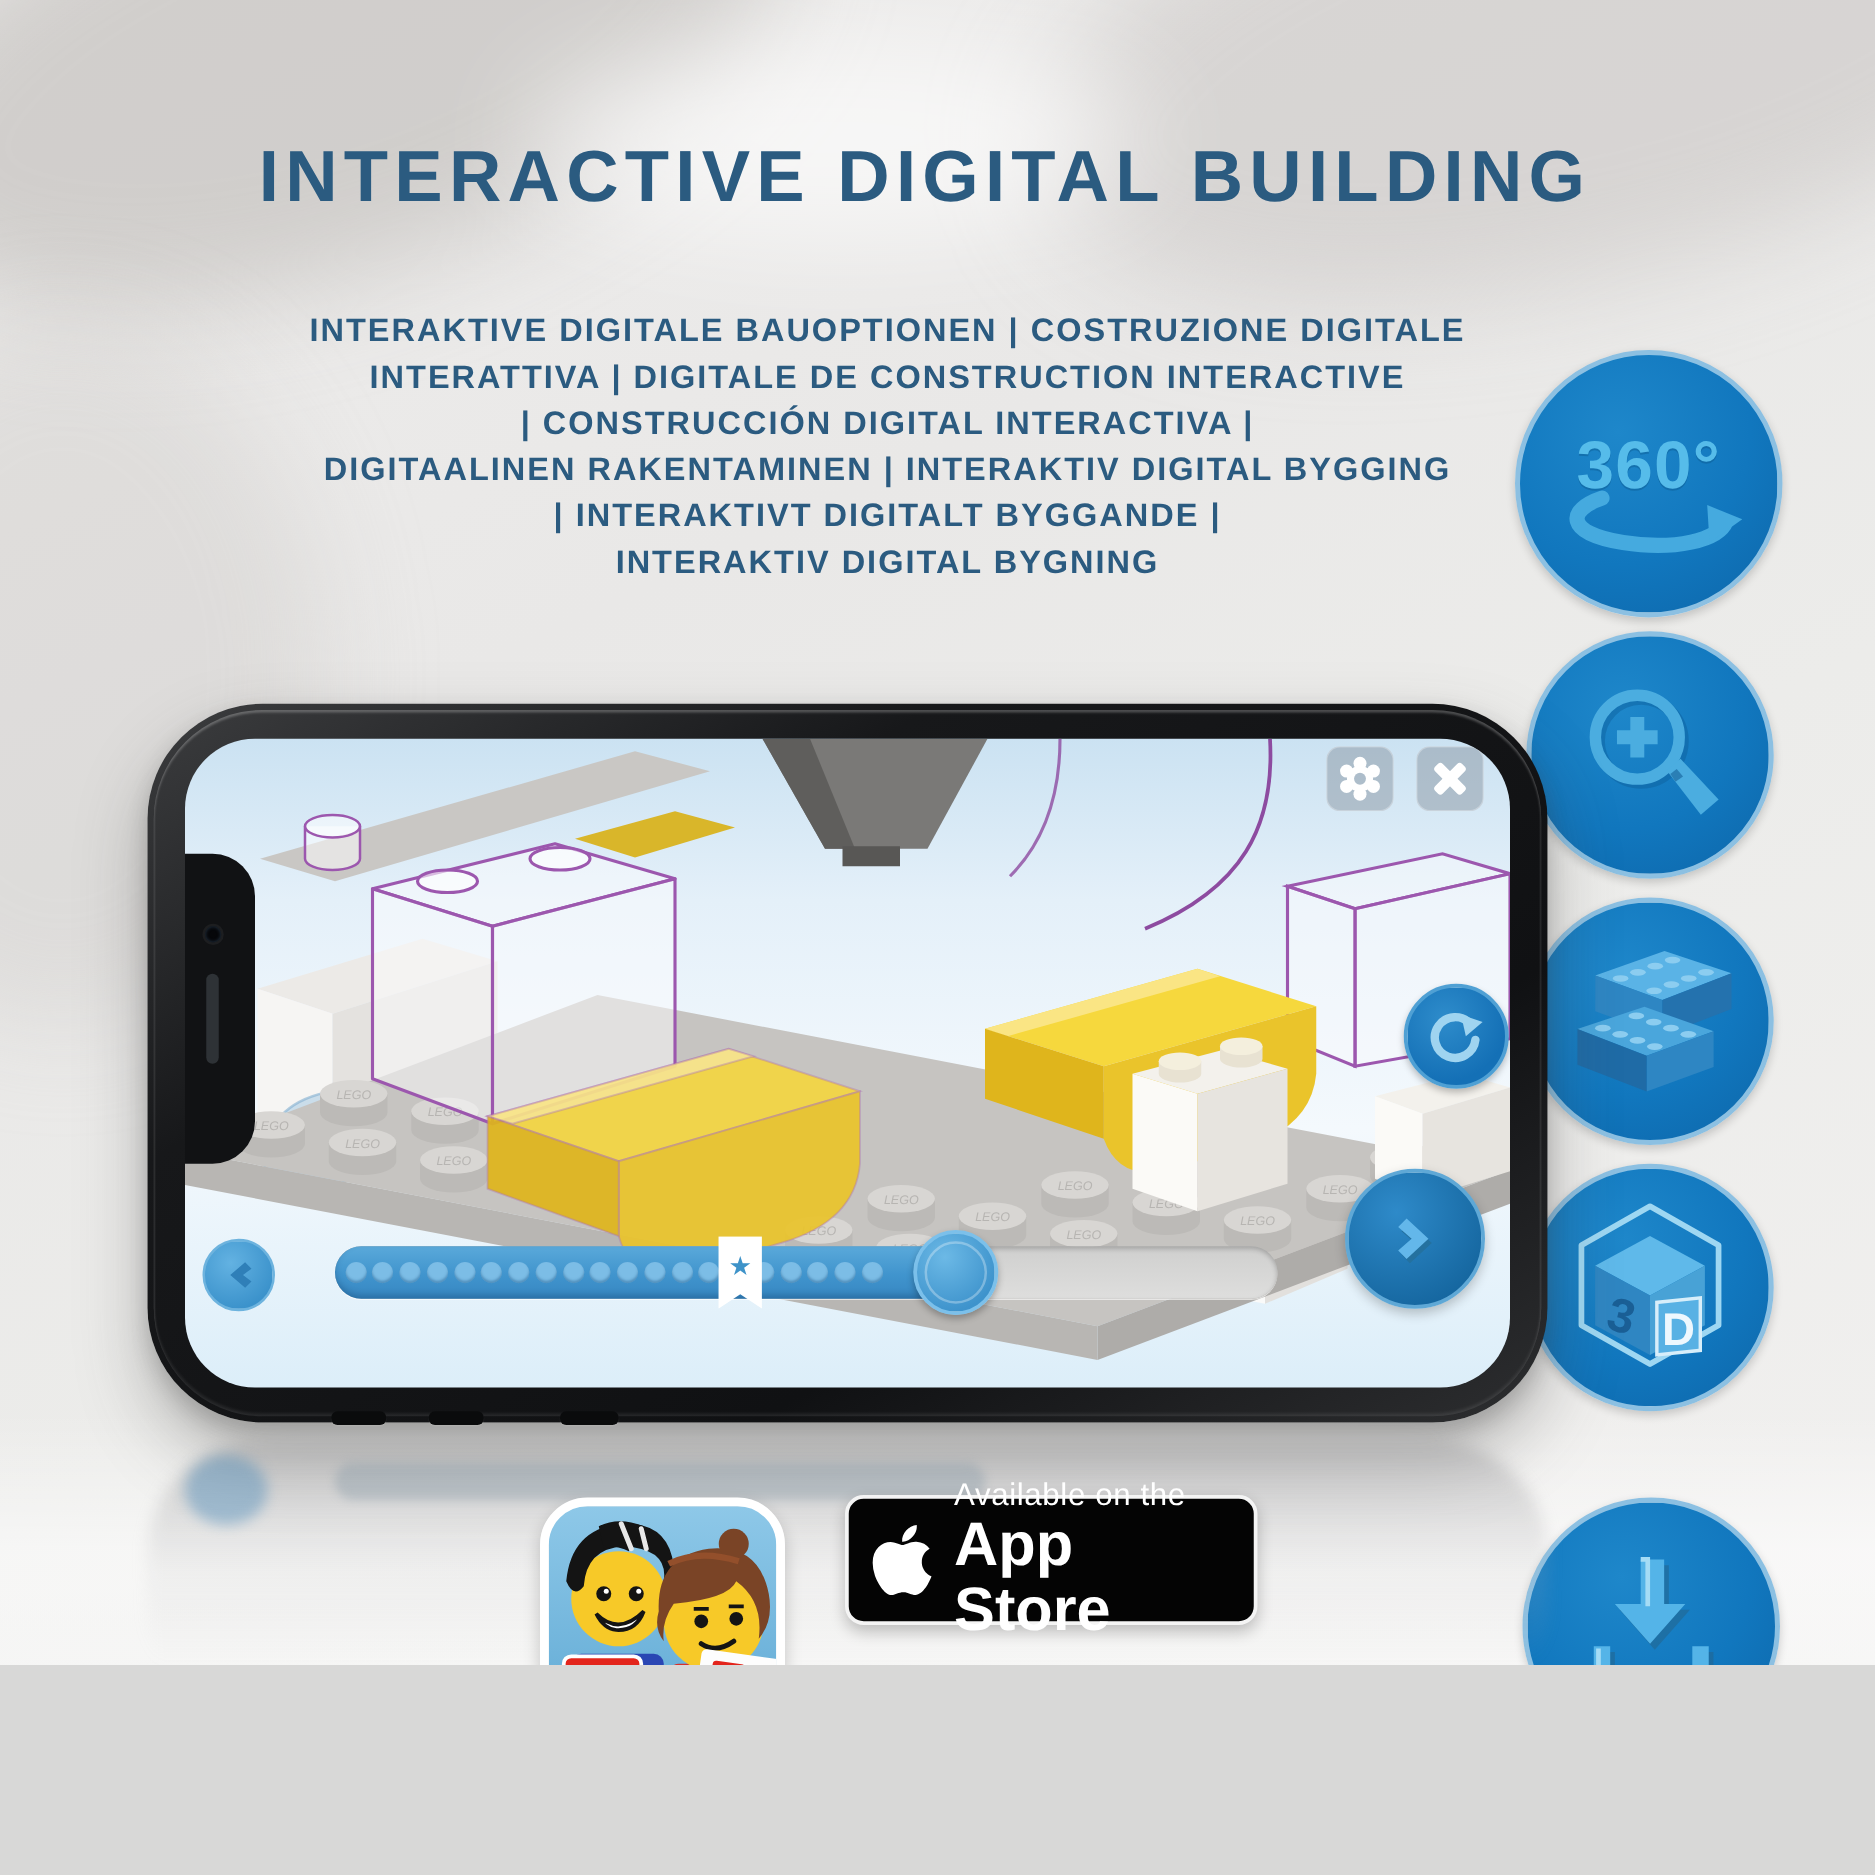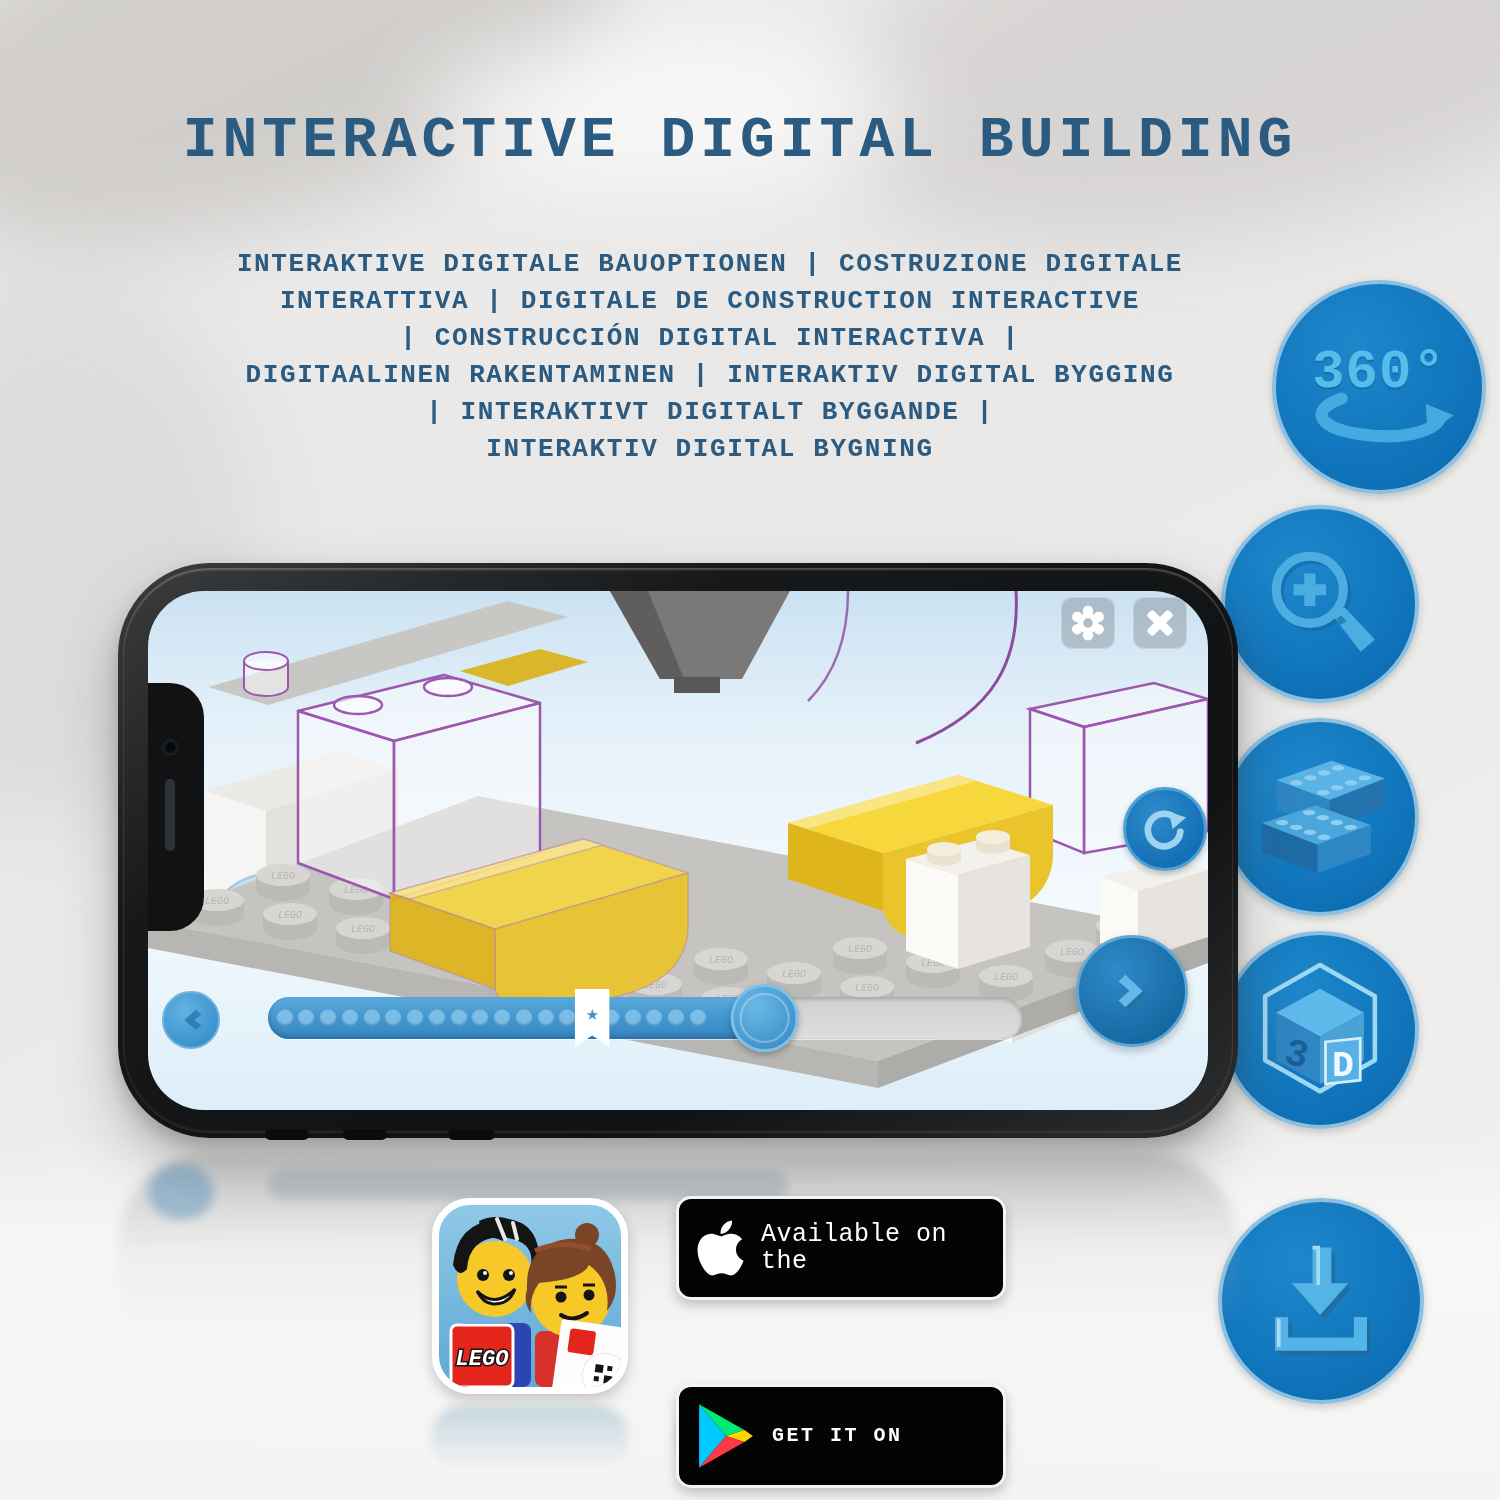--- a/index.html
+++ b/index.html
@@ -1,36 +1,36 @@
 <!DOCTYPE html>
 <html><head>
 <meta charset="utf-8">
 <style>
   html,body{margin:0;padding:0;background:#d8d8d7;}
-  .canvas{position:relative;width:1500px;height:1500px;overflow:hidden;
-    font-family:Liberation Mono, monospace;
+  .canvas{position:relative;width:1500px;height:1332px;overflow:hidden;
+    font-family:Liberation Sans, sans-serif;
     background:linear-gradient(155deg,#eeedec 0%,#e9e8e7 35%,#ececea 60%,#f1f0ef 100%);}
   .smudge{position:absolute;border-radius:50%;filter:blur(42px);pointer-events:none;}
   .s1{left:-120px;top:-140px;width:760px;height:360px;background:rgba(186,183,179,.55);transform:rotate(-18deg);}
   .s2{left:820px;top:-160px;width:900px;height:380px;background:rgba(192,189,186,.45);transform:rotate(-14deg);}
   .s3{left:-160px;top:260px;width:420px;height:560px;background:rgba(201,198,194,.35);}
   .s4{left:420px;top:30px;width:500px;height:160px;background:rgba(255,255,255,.6);}
   .table-sheen{position:absolute;left:0;top:1130px;width:1500px;height:370px;
     background:linear-gradient(180deg,rgba(255,255,255,0) 0%,rgba(255,255,255,.55) 30%,rgba(244,244,243,.9) 100%);pointer-events:none;}
 
   .page-title{position:absolute;left:0;top:108px;width:1480px;text-align:center;
     font-size:58px;font-weight:bold;letter-spacing:5px;color:#2b5b80;}
   .subtitle{position:absolute;left:90px;top:246px;width:1240px;text-align:center;
     font-size:26px;font-weight:bold;letter-spacing:1.6px;line-height:37px;color:#2b5b80;}
 
   
   .fi-circle{position:absolute;border-radius:50%;
     background:radial-gradient(circle at 38% 30%,#1e87ca 0%,#1177be 55%,#0d66a9 100%);
     border:4px solid #8cc0e2;box-shadow:0 3px 8px rgba(0,0,0,.18);display:flex;align-items:center;justify-content:center;flex-direction:column;}
-  .fi-360{left:1272px;top:280px;width:206px;height:206px;}
+  .fi-360{left:1212px;top:280px;width:206px;height:206px;}
   .fi-zoom{left:1221px;top:505px;width:190px;height:190px;}
   .fi-bricks{left:1221px;top:718px;width:190px;height:190px;}
   .fi-cube{left:1221px;top:931px;width:190px;height:190px;}
   .fi-dl{left:1218px;top:1198px;width:198px;height:198px;}
   .fi-360-label{font-size:54px;font-weight:bold;color:#56bcea;letter-spacing:1px;margin-top:16px;
     text-shadow:0 2px 0 rgba(10,80,130,.35);}
   .fi-360-arrow{margin-top:-12px;}
 
   
   .phone{position:absolute;left:118px;top:563px;width:1120px;height:575px;border-radius:92px;
@@ -454,20 +454,21 @@
       </g>
     </svg>
   </div>
 
   <div class="store-badge badge-as">
     <svg width="52" height="64" viewBox="0 0 384 512">
       <path fill="#fff" d="M318.7 268.7c-.2-36.7 16.4-64.4 50-84.8-18.8-26.9-47.2-41.7-84.7-44.6-35.5-2.8-74.3 20.7-88.5 20.7-15 0-49.4-19.7-76.4-19.7C63.3 141.2 4 184.8 4 273.5q0 39.3 14.4 81.2c12.8 36.7 59 126.7 107.2 125.2 25.2-.6 43-17.9 75.8-17.9 31.8 0 48.3 17.9 76.4 17.9 48.6-.7 90.4-82.5 102.6-119.3-65.2-30.7-61.7-90-61.7-91.9zm-56.6-164.2c27.3-32.4 24.8-61.9 24-72.5-24.1 1.4-52 16.4-67.9 34.9-17.5 19.8-27.8 44.3-25.6 71.9 26.1 2 49.9-11.4 69.5-34.3z"></path>
     </svg>
     <div>
       <div class="as-line1">Available on the</div>
+      <div class="as-line2">App Store</div>
     </div>
   </div>
 
   <div class="store-badge badge-gp">
     <svg width="58" height="66" viewBox="0 0 92 108">
       <g transform="translate(2,2)">
         <polygon points="0,0 44,52 0,104" fill="#00c9ff"></polygon>
         <polygon points="0,0 74,42 44,52" fill="#00e975"></polygon>
         <polygon points="74,42 88,52 74,62 44,52" fill="#ffd400"></polygon>
         <polygon points="44,52 74,62 0,104" fill="#ff3a44"></polygon>

